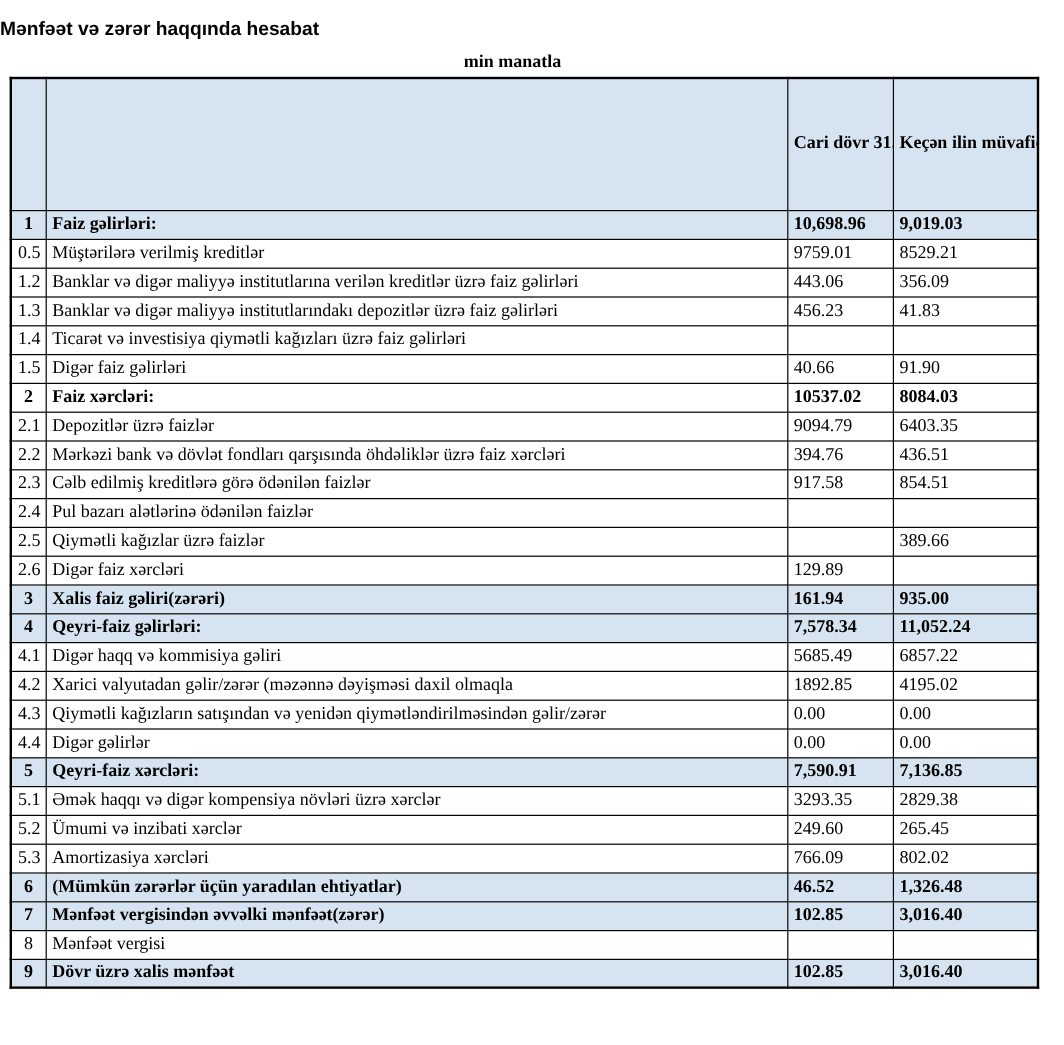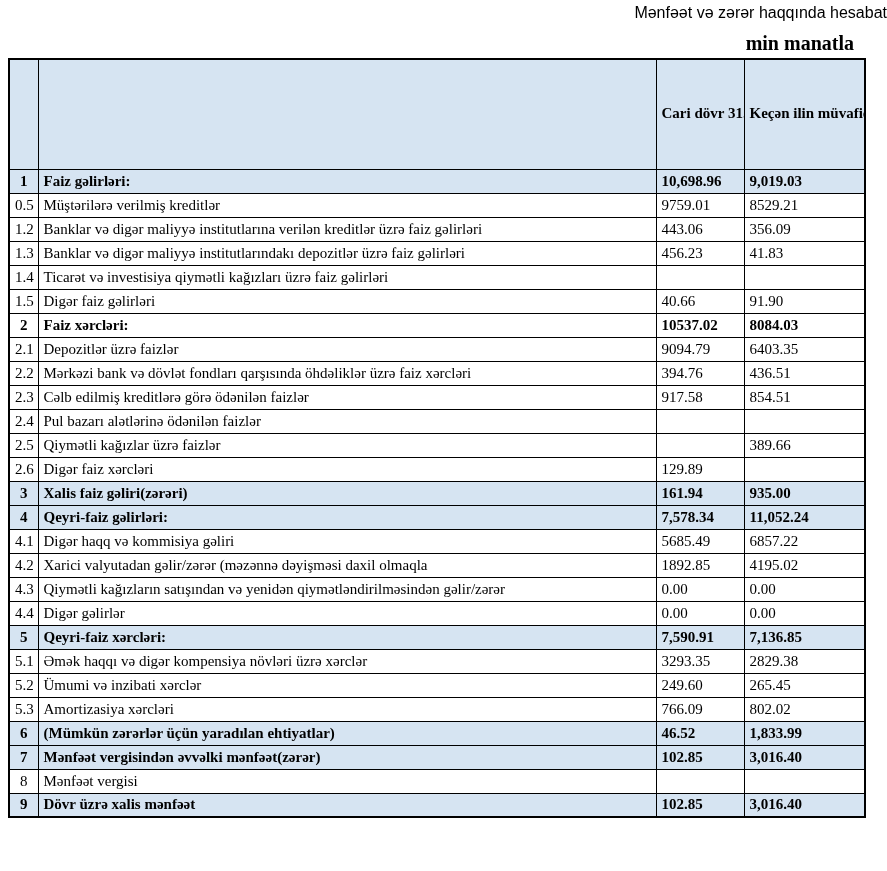--- a/index.html
+++ b/index.html
@@ -11,28 +11,28 @@
   body{
     width:887px;height:871px;
     font-family:"Liberation Serif", serif;
     color:#000;
     overflow:hidden;
   }
   .page{width:887px;height:871px;box-sizing:border-box;}
   .title{
     font-family:"Liberation Sans", sans-serif;
     font-size:16px;
-    font-weight:normal;
-    text-align:right;
-    margin:4px 0 10px 0;
+    font-weight:bold;
+    text-align:left;
+    margin:16px 0 10px 0;
   }
   .unit{
     font-weight:bold;
-    font-size:20px;
-    text-align:right;
+    font-size:15px;
+    text-align:center;
     margin:0 33px 3px 0;
   }
   table.report{
     border-collapse:collapse;
     margin-left:8px;
     width:858px;
     table-layout:fixed;
     font-size:15px;
     border:2px solid var(--border);
   }
@@ -224,21 +224,21 @@
         <tr>
           <td class="num">5.3</td>
           <td class="label">Amortizasiya xərcləri</td>
           <td class="val">766.09</td>
           <td class="val">802.02</td>
         </tr>
         <tr class="bold hl">
           <td class="num">6</td>
           <td class="label">(Mümkün zərərlər üçün yaradılan ehtiyatlar)</td>
           <td class="val">46.52</td>
-          <td class="val">1,833.99</td>
+          <td class="val">1,326.48</td>
         </tr>
         <tr class="bold hl">
           <td class="num">7</td>
           <td class="label">Mənfəət vergisindən əvvəlki mənfəət(zərər)</td>
           <td class="val">102.85</td>
           <td class="val">3,016.40</td>
         </tr>
         <tr>
           <td class="num">8</td>
           <td class="label">Mənfəət vergisi</td>

